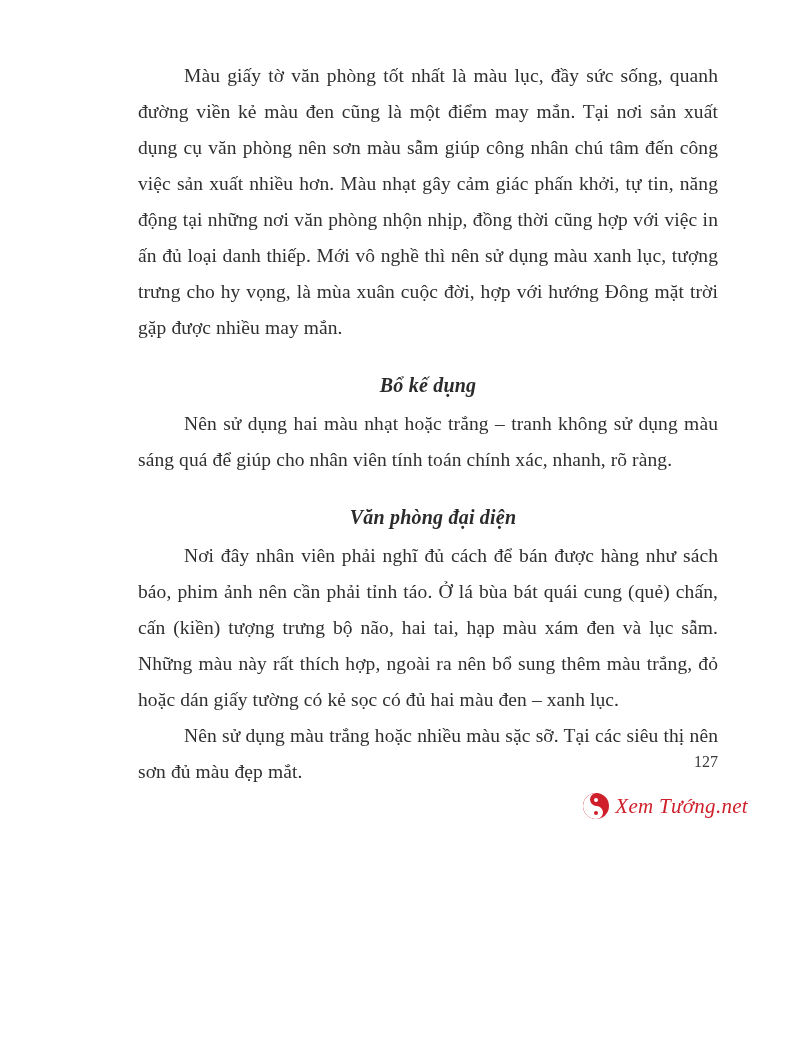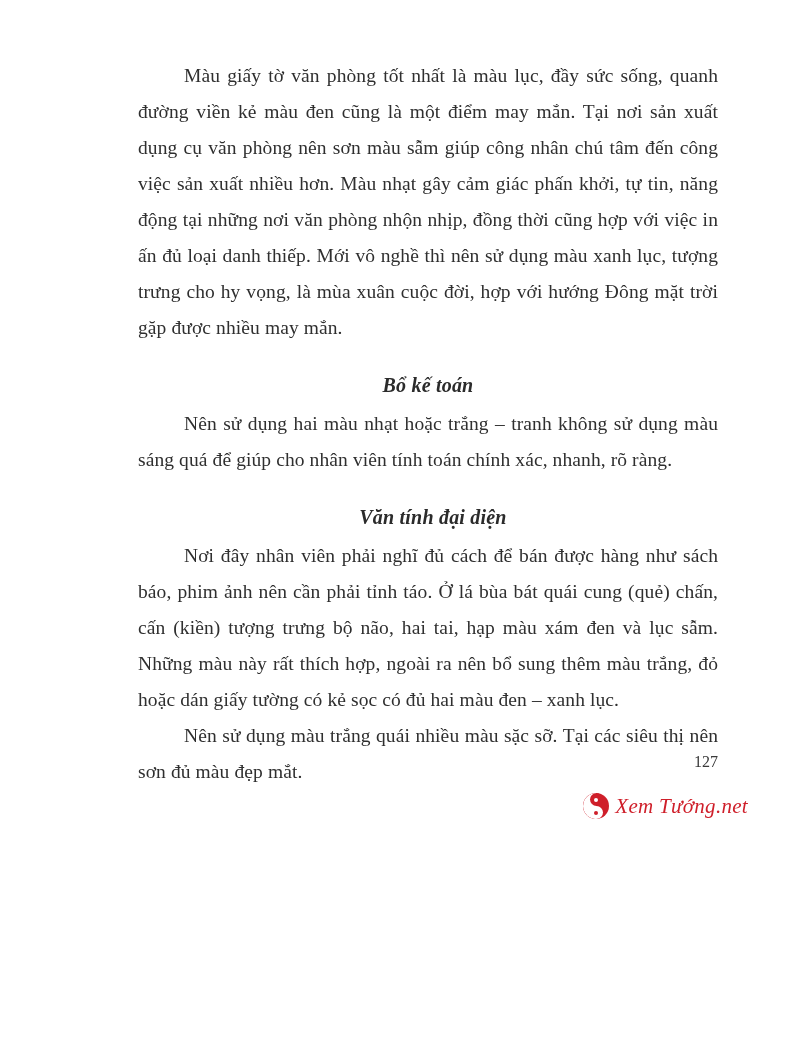--- a/index.html
+++ b/index.html
@@ -117,30 +117,30 @@
 </style>
 </head>
 <body>
 
 <div class="page">
 
   <div class="text-col">
 
     <p class="body">Màu giấy tờ văn phòng tốt nhất là màu lục, đầy sức sống, quanh đường viền kẻ màu đen cũng là một điểm may mắn. Tại nơi sản xuất dụng cụ văn phòng nên sơn màu sẫm giúp công nhân chú tâm đến công việc sản xuất nhiều hơn. Màu nhạt gây cảm giác phấn khởi, tự tin, năng động tại những nơi văn phòng nhộn nhịp, đồng thời cũng hợp với việc in ấn đủ loại danh thiếp. Mới vô nghề thì nên sử dụng màu xanh lục, tượng trưng cho hy vọng, là mùa xuân cuộc đời, hợp với hướng Đông mặt trời gặp được nhiều may mắn.</p>
 
-    <h2 class="heading">Bổ kế toán</h2>
+    <h2 class="heading">Bổ kế dụng</h2>
 
     <p class="body">Nên sử dụng hai màu nhạt hoặc trắng – tranh không sử dụng màu sáng quá để giúp cho nhân viên tính toán chính xác, nhanh, rõ ràng.</p>
 
-    <h2 class="heading heading-left">Văn tính đại diện</h2>
+    <h2 class="heading heading-left">Văn phòng đại diện</h2>
 
     <p class="body">Nơi đây nhân viên phải nghĩ đủ cách để bán được hàng như sách báo, phim ảnh nên cần phải tỉnh táo. Ở lá bùa bát quái cung (quẻ) chấn, cấn (kiền) tượng trưng bộ não, hai tai, hạp màu xám đen và lục sẫm. Những màu này rất thích hợp, ngoài ra nên bổ sung thêm màu trắng, đỏ hoặc dán giấy tường có kẻ sọc có đủ hai màu đen – xanh lục.</p>
 
 
-    <p class="body">Nên sử dụng màu trắng quái nhiều màu sặc sỡ. Tại các siêu thị nên sơn đủ màu đẹp mắt.</p>
+    <p class="body">Nên sử dụng màu trắng hoặc nhiều màu sặc sỡ. Tại các siêu thị nên sơn đủ màu đẹp mắt.</p>
 
   </div>
 
   <div class="page-number">127</div>
 
   <div class="watermark">
     <span class="wm-icon">
       <span class="wm-dot-a"></span>
       <span class="wm-dot-b"></span>
     </span>

